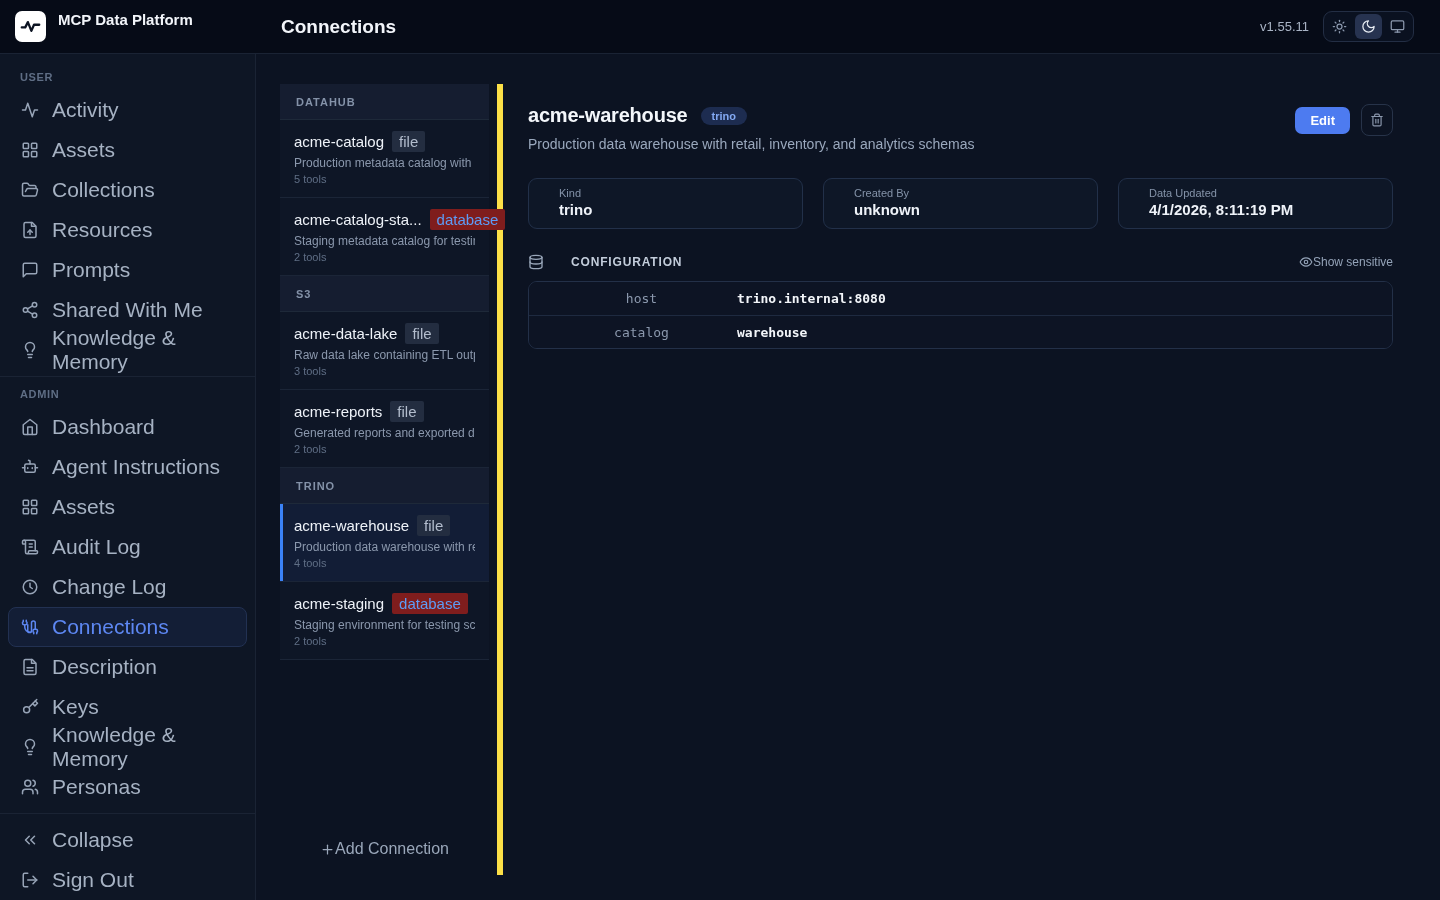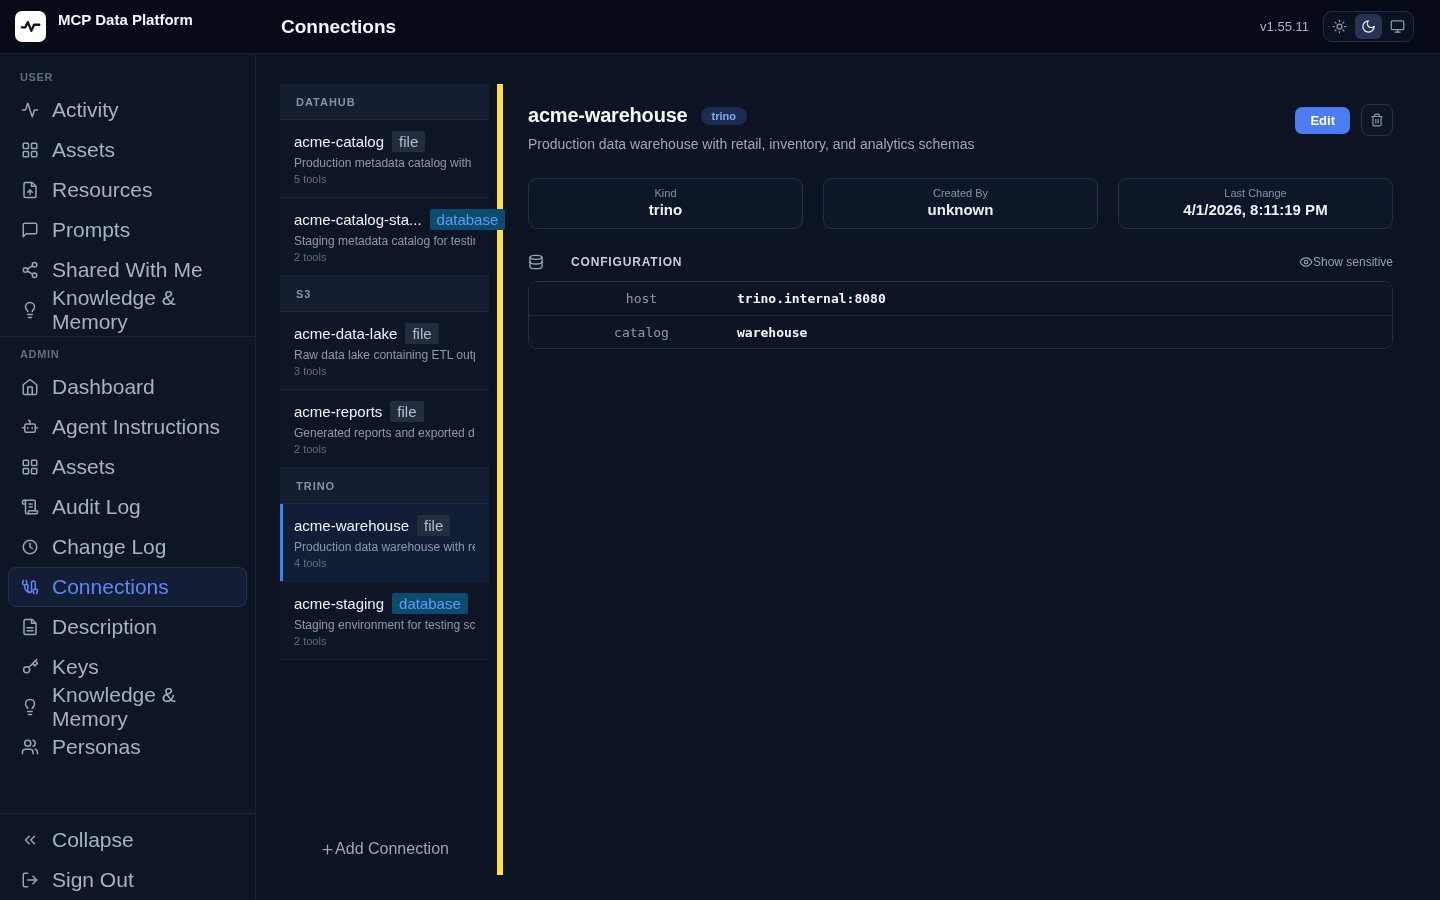--- a/index.html
+++ b/index.html
@@ -58,21 +58,21 @@
                   font-size:11px; font-weight:700; letter-spacing:0.09em; color:#8492a8; }
   .conn-item { height:78px; background:#0e1626; border-bottom:1px solid #1b2537;
                padding:11px 14px 0; position:relative; cursor:pointer; }
   .conn-item.selected { background:#121d36; }
   .conn-item.selected::before { content:""; position:absolute; left:0; top:0; bottom:0;
                                 width:3px; background:#3b82f6; }
   .conn-name-row { display:flex; align-items:center; gap:8px; }
   .conn-name { font-size:15px; font-weight:400; color:#eef2f8; white-space:nowrap; }
   .badge { font-size:15px; padding:2px 7px; border-radius:2px; font-weight:500; white-space:nowrap; }
   .badge.file { background:#232d40; color:#b3bdcd; }
-  .badge.database { background:#0c4a6e; color:#5d9cf6; }
+  .badge.database { background:#7f1d1d; color:#5d9cf6; }
   .conn-desc { margin-top:4px; font-size:12px; color:#8b98ad; white-space:nowrap; overflow:hidden; }
   .conn-tools { margin-top:3px; font-size:11px; color:#5f6e85; }
   .add-connection { position:absolute; left:0; bottom:8px; width:209px; height:36px;
                     display:flex; align-items:center; justify-content:center; 
                     color:#9aa7ba; font-size:16px; font-weight:500; background:transparent;
                     border:none; cursor:pointer; }
 
   
   .detail { position:absolute; left:528px; top:104px; width:865px; }
   .detail-top { display:flex; align-items:flex-start; }
@@ -82,21 +82,21 @@
                   padding:3px 11px; border-radius:999px; margin-left:13px; }
   .detail-desc { margin-top:9px; font-size:14px; color:#9aa8bd; }
   .detail-actions { margin-left:auto; display:flex; align-items:center; gap:11px; }
   .edit-btn { background:#4d7bf0; color:#ffffff; font-size:13px; font-weight:600;
               padding:6px 15px; border-radius:7px; border:none; cursor:pointer; }
   .delete-btn { width:32px; height:32px; border:1px solid #273349; border-radius:8px;
                 background:transparent; color:#8b98ad; display:flex; align-items:center;
                 justify-content:center; cursor:pointer; }
   .info-cards { display:flex; gap:20px; margin-top:26px; }
   .info-card { flex:1; background:#0e1727; border:1px solid #223049; border-radius:9px;
-               padding:8px 30px; height:51px;text-align:center; }
+               padding:8px 30px; height:51px; }
   .info-label { font-size:11px; color:#8493a9; }
   .info-value { margin-top:2px; font-size:15px; font-weight:700; color:#eef2f8; }
   .config-header { margin-top:25px; display:flex; align-items:center; }
   .config-title { display:flex; align-items:center; gap:27px; font-size:12px; font-weight:700;
                   letter-spacing:0.07em; color:#c3cddb; }
   .config-title .cfg-icon { color:#9aa7ba; display:flex; }
   .show-sensitive { margin-left:auto; display:flex; align-items:center; 
                     font-size:12px; color:#94a3b8; background:transparent; border:none; cursor:pointer; }
   .config-table { margin-top:11px; border:1px solid #233048; border-radius:9px; overflow:hidden;text-align:center; }
   .config-row { display:flex; align-items:center; height:33px; background:#0d1424; }
@@ -174,20 +174,28 @@
           <rect x="14" y="3" width="7" height="7" rx="1"></rect>
           <rect x="3" y="14" width="7" height="7" rx="1"></rect>
           <rect x="14" y="14" width="7" height="7" rx="1"></rect>
         </svg>
       </span>
     <span>Assets</span>
   </div>
   <div class="nav-item">
     <span class="nav-icon">
         <svg width="18" height="18" viewBox="0 0 24 24" fill="none" stroke="currentColor" stroke-width="2" stroke-linecap="round" stroke-linejoin="round">
+          <path d="m6 14 1.5-2.9A2 2 0 0 1 9.24 10H20a2 2 0 0 1 1.94 2.5l-1.54 6a2 2 0 0 1-1.95 1.5H4a2 2 0 0 1-2-2V5a2 2 0 0 1 2-2h3.9a2 2 0 0 1 1.69.9l.81 1.2a2 2 0 0 0 1.67.9H18a2 2 0 0 1 2 2v2"></path>
+        </svg>
+      </span>
+    <span>Collections</span>
+  </div>
+  <div class="nav-item">
+    <span class="nav-icon">
+        <svg width="18" height="18" viewBox="0 0 24 24" fill="none" stroke="currentColor" stroke-width="2" stroke-linecap="round" stroke-linejoin="round">
           <path d="M15 2H6a2 2 0 0 0-2 2v16a2 2 0 0 0 2 2h12a2 2 0 0 0 2-2V7Z"></path>
           <path d="M14 2v5h5"></path>
           <path d="M12 18v-6"></path>
           <path d="m9 15 3-3 3 3"></path>
         </svg>
       </span>
     <span>Resources</span>
   </div>
   <div class="nav-item">
     <span class="nav-icon">
@@ -452,21 +460,21 @@
   <div class="info-cards">
     <div class="info-card">
       <div class="info-label">Kind</div>
       <div class="info-value">trino</div>
     </div>
     <div class="info-card">
       <div class="info-label">Created By</div>
       <div class="info-value">unknown</div>
     </div>
     <div class="info-card">
-      <div class="info-label">Last Change</div>
+      <div class="info-label">Data Updated</div>
       <div class="info-value">4/1/2026, 8:11:19 PM</div>
     </div>
   </div>
 
   <div class="config-header">
     <div class="config-title">
       <span class="cfg-icon">
           <svg width="16" height="16" viewBox="0 0 24 24" fill="none" stroke="currentColor" stroke-width="2" stroke-linecap="round" stroke-linejoin="round">
             <ellipse cx="12" cy="5" rx="9" ry="3"></ellipse>
             <path d="M3 5v14c0 1.66 4 3 9 3s9-1.34 9-3V5"></path>

